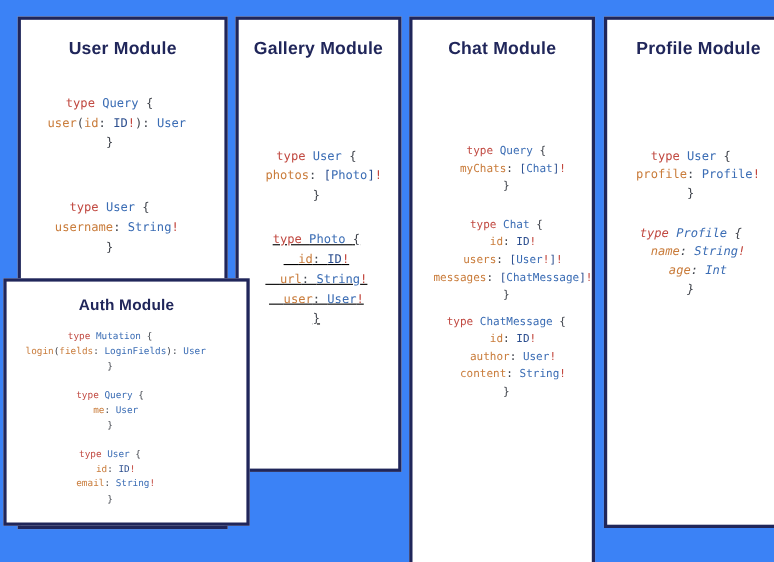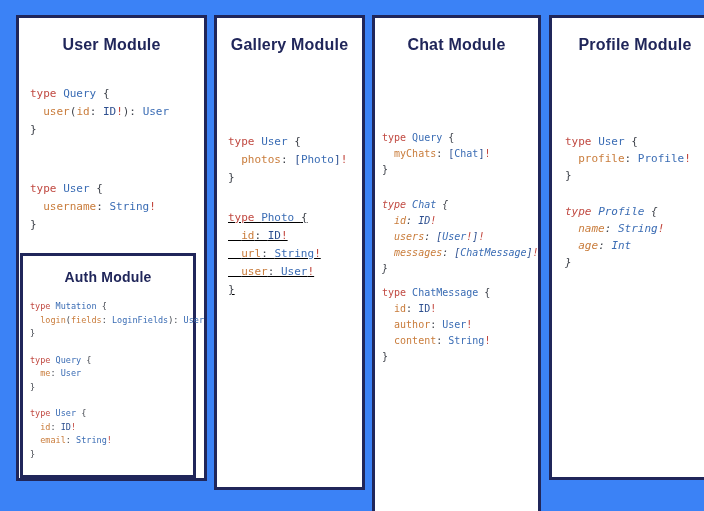--- a/index.html
+++ b/index.html
@@ -6,42 +6,43 @@
   .canvas{
     position:relative;width:704px;height:511px;background:#3b82f6;
     font-family:"Liberation Sans",sans-serif;overflow:hidden;
   }
   .box{
     position:absolute;background:#ffffff;
     border:3px solid var(--border_navy,#20265a);
     box-sizing:border-box;
   }
   .m-user   {left:16px; top:15px; width:191px;height:466px;z-index:1;}
-  .m-auth   {left:20px;  top:253px;width:176px;height:225px;z-index:2;}
-  .m-gallery{left:214px;top:15px; width:151px;height:475px;}
+  .m-auth   {left:3px;  top:253px;width:224px;height:225px;z-index:2;}
+  .m-gallery{left:214px;top:15px; width:151px;height:414px;}
   .m-chat   {left:372px;top:15px; width:169px;height:500px;}
   .m-profile{left:549px;top:15px; width:172px;height:465px;}
   .title{
     position:absolute;left:0;right:0;margin:0;text-align:center;
     color:var(--title_navy,#20265a);font-weight:bold;letter-spacing:.2px;
   }
   .m-user .title,.m-gallery .title,.m-chat .title,.m-profile .title{top:18px;font-size:16px;}
   .m-auth .title{top:13px;font-size:14px;}
   .code{
     position:absolute;font-family:"DejaVu Sans Mono","Liberation Mono",monospace;
     white-space:pre;
+    text-align:center;
   }
   .m-user .code   {top:67px; left:11px;font-size:11px; line-height:18px;}
   .m-gallery .code{top:115px;left:11px;font-size:11px; line-height:18px;}
   .m-chat .code   {top:112px;left:7px; font-size:10px; line-height:16px;}
   .m-profile .code{top:115px;left:13px;font-size:11px; line-height:17px;}
   .m-auth .code   {top:44px; left:7px; font-size:8.5px;line-height:13.5px;}
   .m-user .blk + .blk   {margin-top:41px;}
   .m-gallery .blk + .blk{margin-top:22px;text-decoration:underline;}
-  .m-chat .blk:nth-child(2){margin-top:19px;font-style:italic;}
+  .m-chat .blk:nth-child(2){margin-top:19px;}
   .m-chat .blk:nth-child(3){margin-top:8px;}
   .m-profile .blk + .blk{margin-top:19px;font-style:italic;}
   .m-auth .blk + .blk   {margin-top:13px;}
   .c-k{color:var(--keyword_red,#c14a42);}
   .c-t{color:var(--type_blue,#3a6cb4);}
   .c-n{color:var(--id_navy,#2d4f8f);}
   .c-f{color:var(--field_orange,#c97c3b);}
   .c-p{color:var(--punct_gray,#3f434b);}
   .c-b{color:var(--bang_red,#c2453c);}
 </style>

